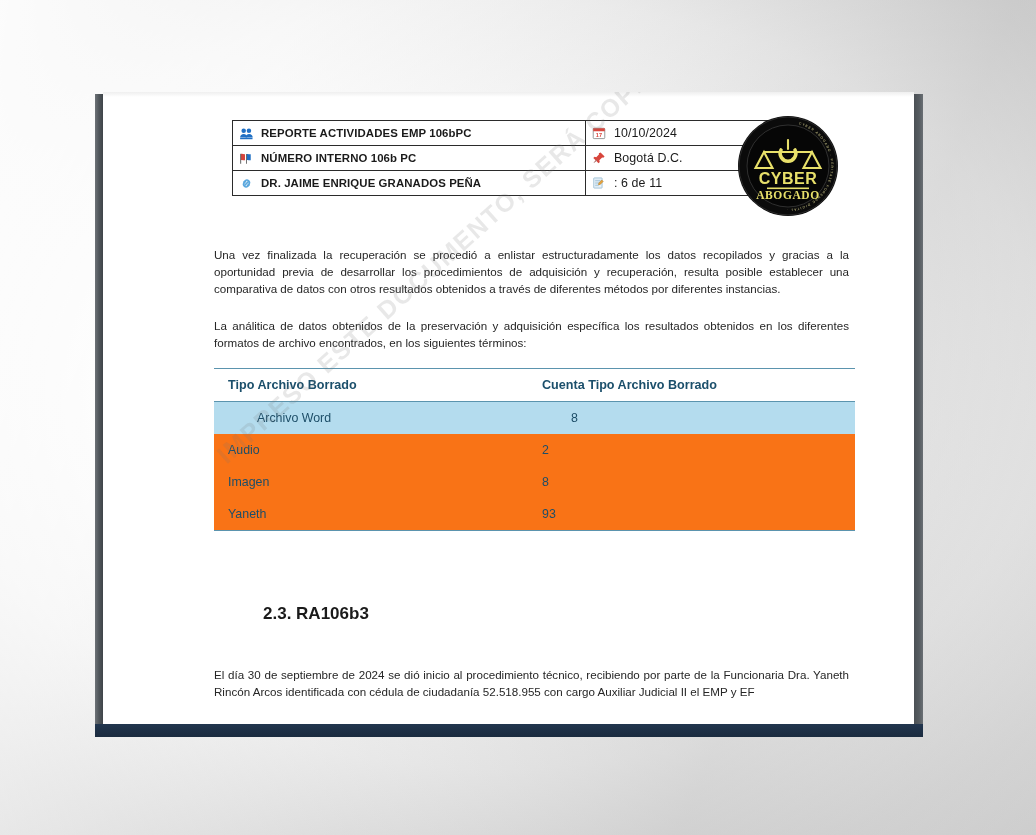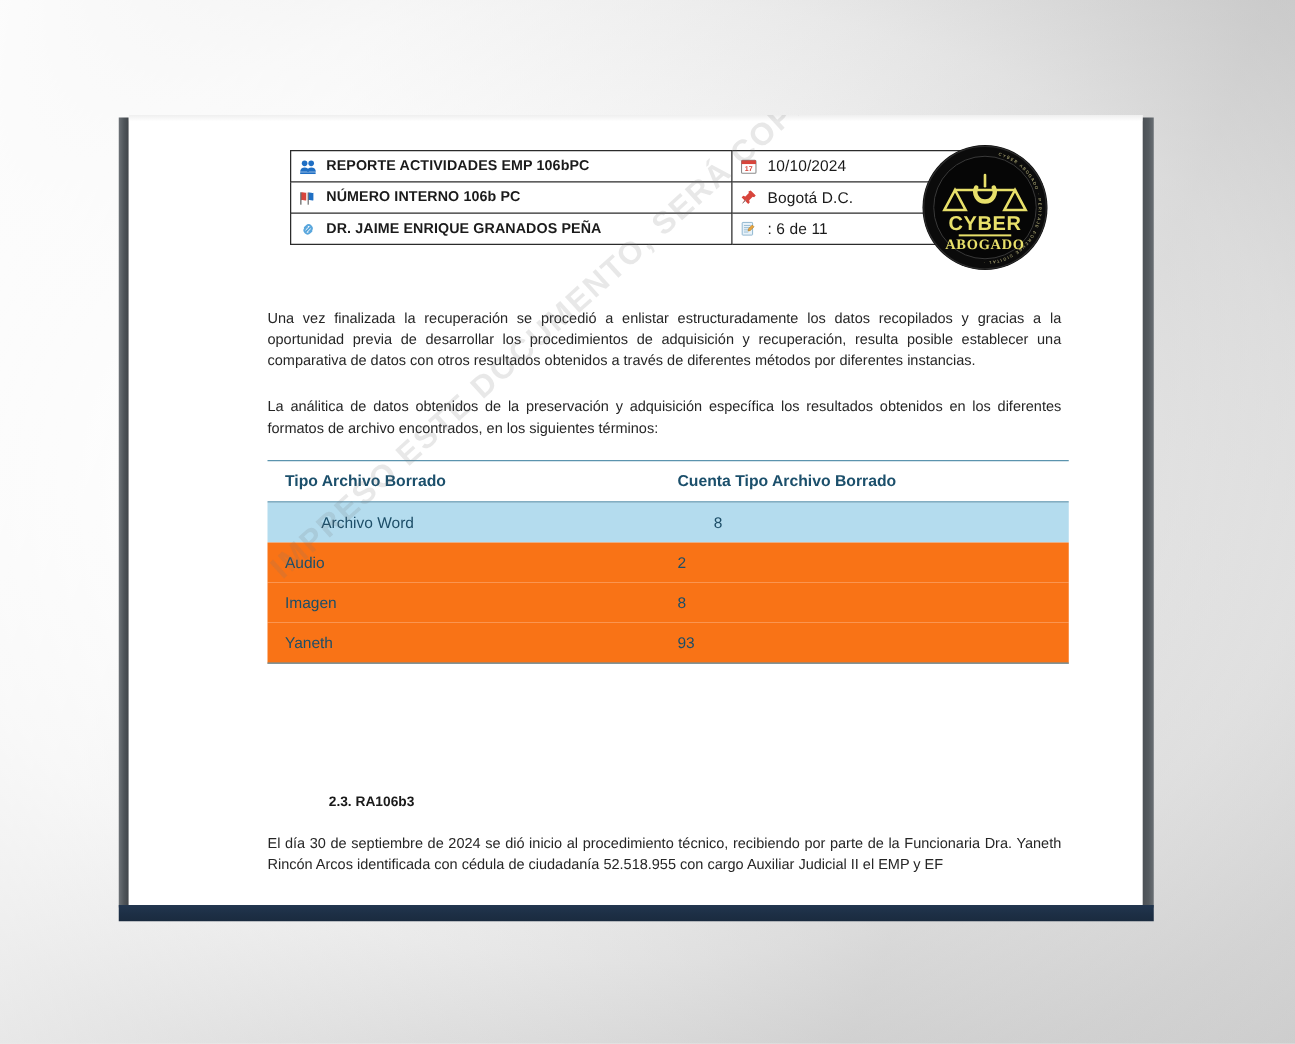--- a/index.html
+++ b/index.html
@@ -190,24 +190,23 @@
   #data-table tbody tr.band-off td { background: #f97316; }
   #data-table tbody tr:last-child td { border-bottom: 1.5px solid #5b94ae; }
   #data-table th.c1, #data-table td.c1 { width: 300px; }
   #data-table th.c2, #data-table td.c2 { width: 313px; }
 
   
   #section-heading {
     position: absolute;
     left: 160px;
     top: 512px;
-    font-size: 11px;
+    font-size: 17px;
     font-weight: bold;
     color: #1a1a1a;
-    margin-top: 32px;
   }
   #para-3 {
     position: absolute;
     left: 111px;
     top: 562px;
     width: 635px;
     font-size: 11.6px;
     line-height: 17px;
     color: #262626;
     text-align: justify;

